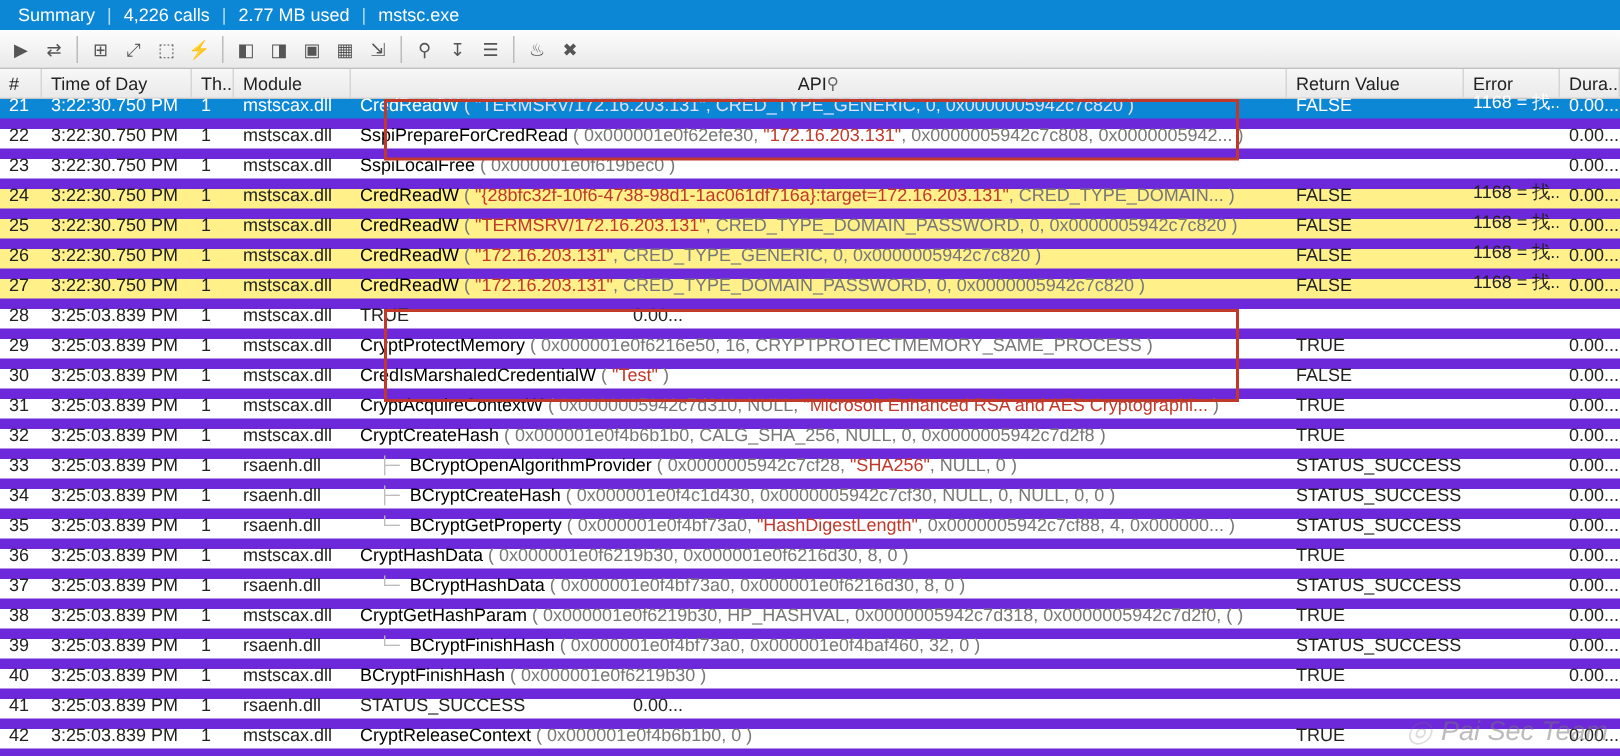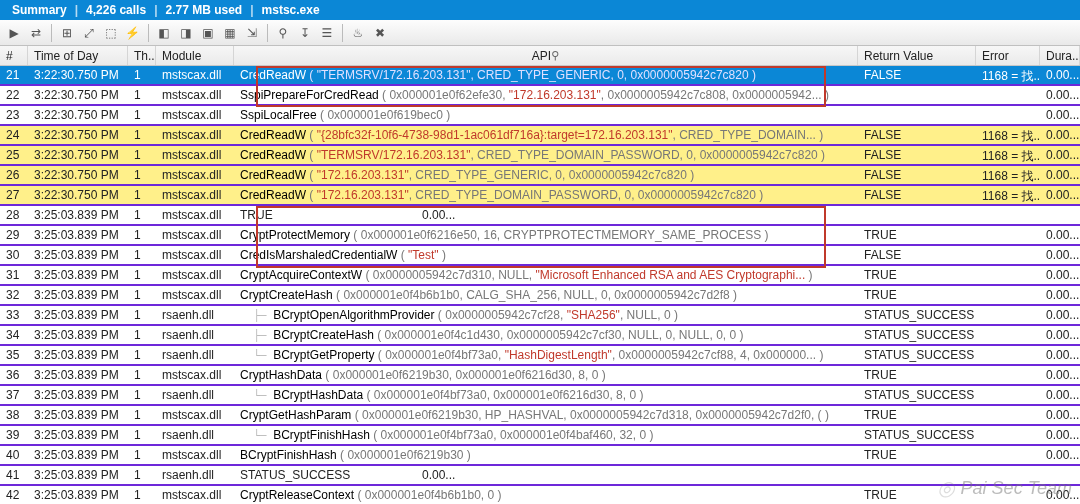--- a/index.html
+++ b/index.html
@@ -16,21 +16,21 @@
   
   .infobar {
     height: 20px;
     background: #0b87d6;
     color: #fff;
     display: flex;
     align-items: center;
     padding: 0 8px;
     font-size: 12px;
   }
-  .infobar span { padding: 0 4px; font-weight: bold; }
+  .infobar span { padding: 0 4px; }
   .infobar .sep { color: rgba(255,255,255,0.7); }
 
   
   .toolbar {
     height: 26px;
     background: linear-gradient(#fdfdfd,#e9e9e9);
     border-bottom: 1px solid #c0c0c0;
     display: flex;
     align-items: center;
     padding: 0 4px;
@@ -70,21 +70,22 @@
   .c-err   { width: 64px; }
   .c-dur   { width: 40px; }
   .th-api-inner { display: flex; justify-content: center; width: 100%; }
   .th-api-find { color: #666; font-size: 11px; }
 
   
   .tbody { }
   .row {
     height: 20px;
     display: flex;
-    border-bottom: 2px solid #6d28d9;
+    border-bottom: 7px solid #6d28d9;
+    align-items: flex-end;
   }
   .td {
     padding: 2px 6px;
     font-size: 12px;
     white-space: nowrap;
     overflow: hidden;
     border-right: 1px solid transparent;
   }
   .row.sel { background: #0b87d6; color: #fff; }
   .row.yellow { background: #fff08a; }

